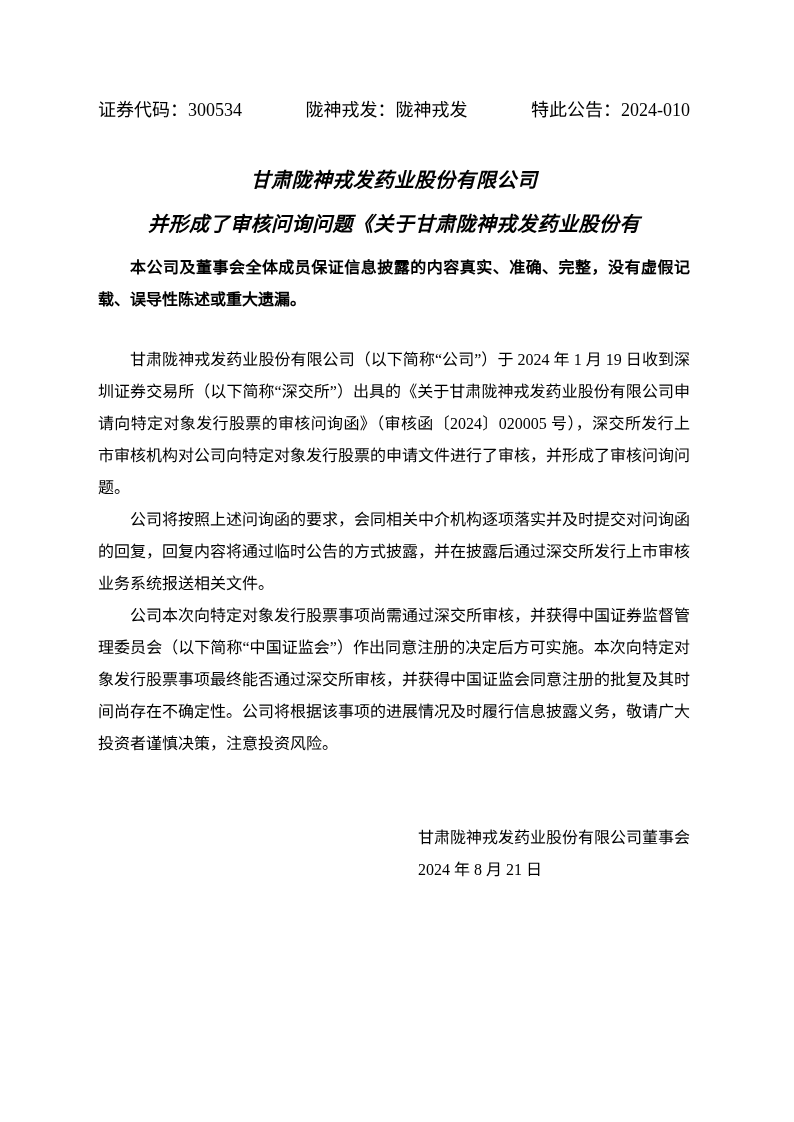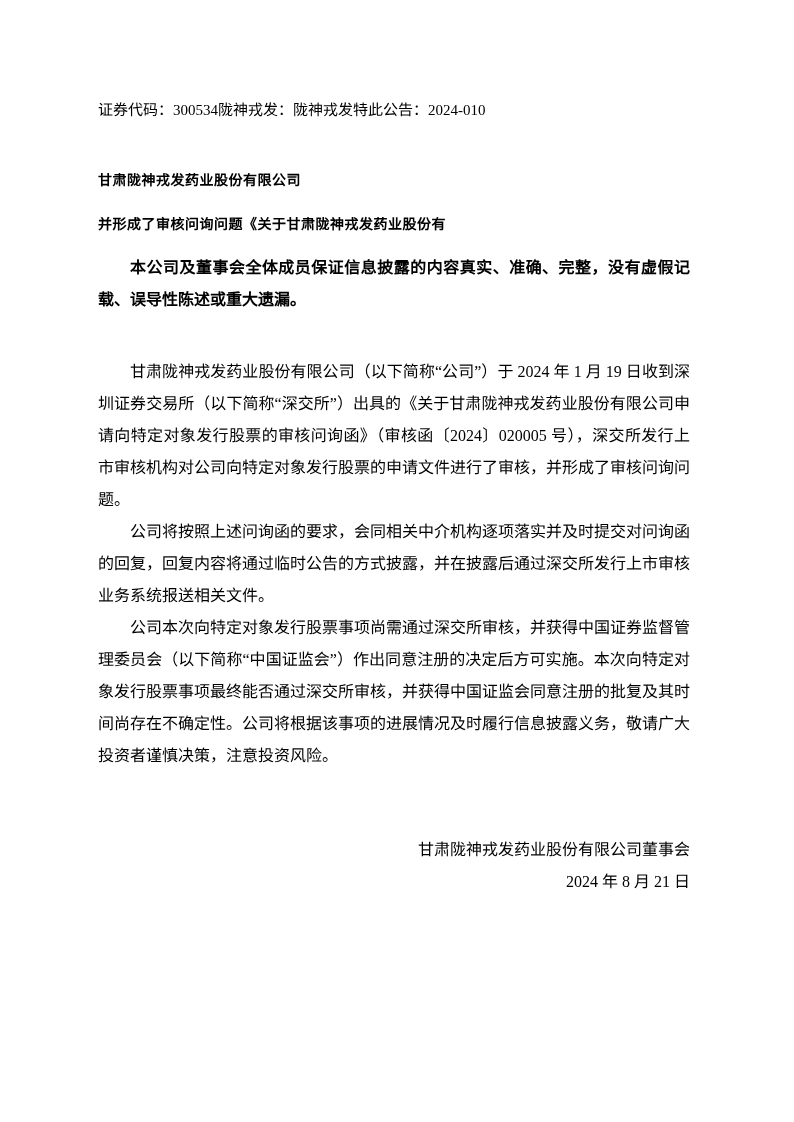--- a/index.html
+++ b/index.html
@@ -13,61 +13,64 @@
     height: 1122px;
     background: #ffffff;
     box-sizing: border-box;
     padding: 100px 104px 0 98px;
     color: #000000;
     font-family: "Liberation Serif", "DejaVu Serif", serif;
     overflow: hidden;
   }
   .doc-header {
     display: flex;
+    justify-content: space-between;
     align-items: baseline;
-    font-size: 15px;
+    font-size: 18px;
     line-height: 20px;
     white-space: nowrap;
   }
   .doc-header .item { display: inline-block; }
   .doc-title {
     margin-top: 38px;
+    text-align: center;
     font-family: "Liberation Sans", "DejaVu Sans", sans-serif;
     font-weight: 700;
-    font-size: 14px;
+    font-size: 20px;
     line-height: 44px;
     letter-spacing: 0.5px;
+    font-style: italic;
   }
   .declaration {
     margin-top: 6px;
     font-size: 16px;
     line-height: 32px;
     font-weight: 700;
     text-indent: 2em;
     text-align: justify;
   }
   .body-text {
-    margin-top: 40px;
+    margin-top: 28px;
   }
   .body-text p {
     margin: 0;
     font-size: 16px;
     line-height: 32px;
     text-indent: 2em;
     text-align: justify;
   }
   .doc-footer {
     margin-top: 62px;
     text-align: right;
     font-size: 16px;
     line-height: 32px;
   }
   .sig-block {
     display: inline-block;
-    text-align: right;
+    text-align: left;
   }
   .sig-block .company { white-space: nowrap; }
 </style>
 </head>
 <body>
 
 <div class="page">
 
   <div class="doc-header">
     <span class="item">

